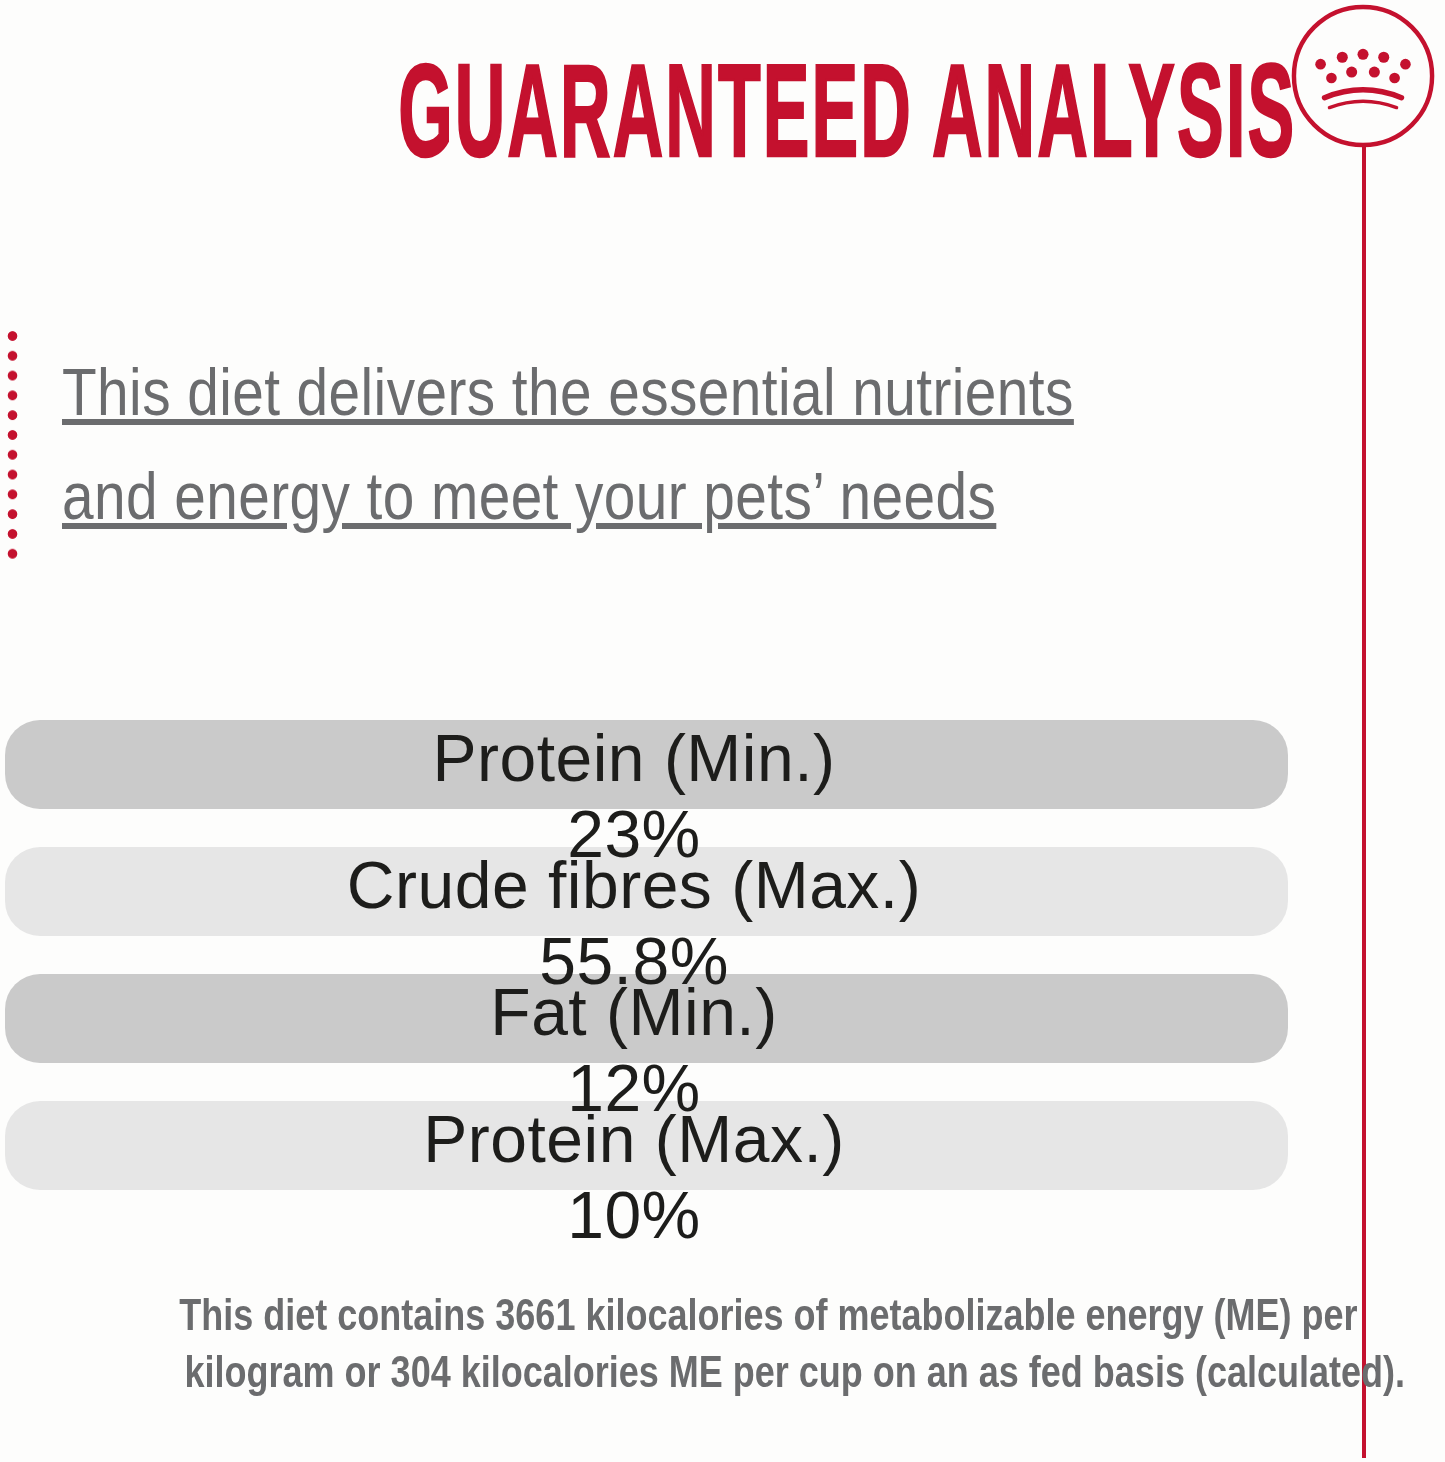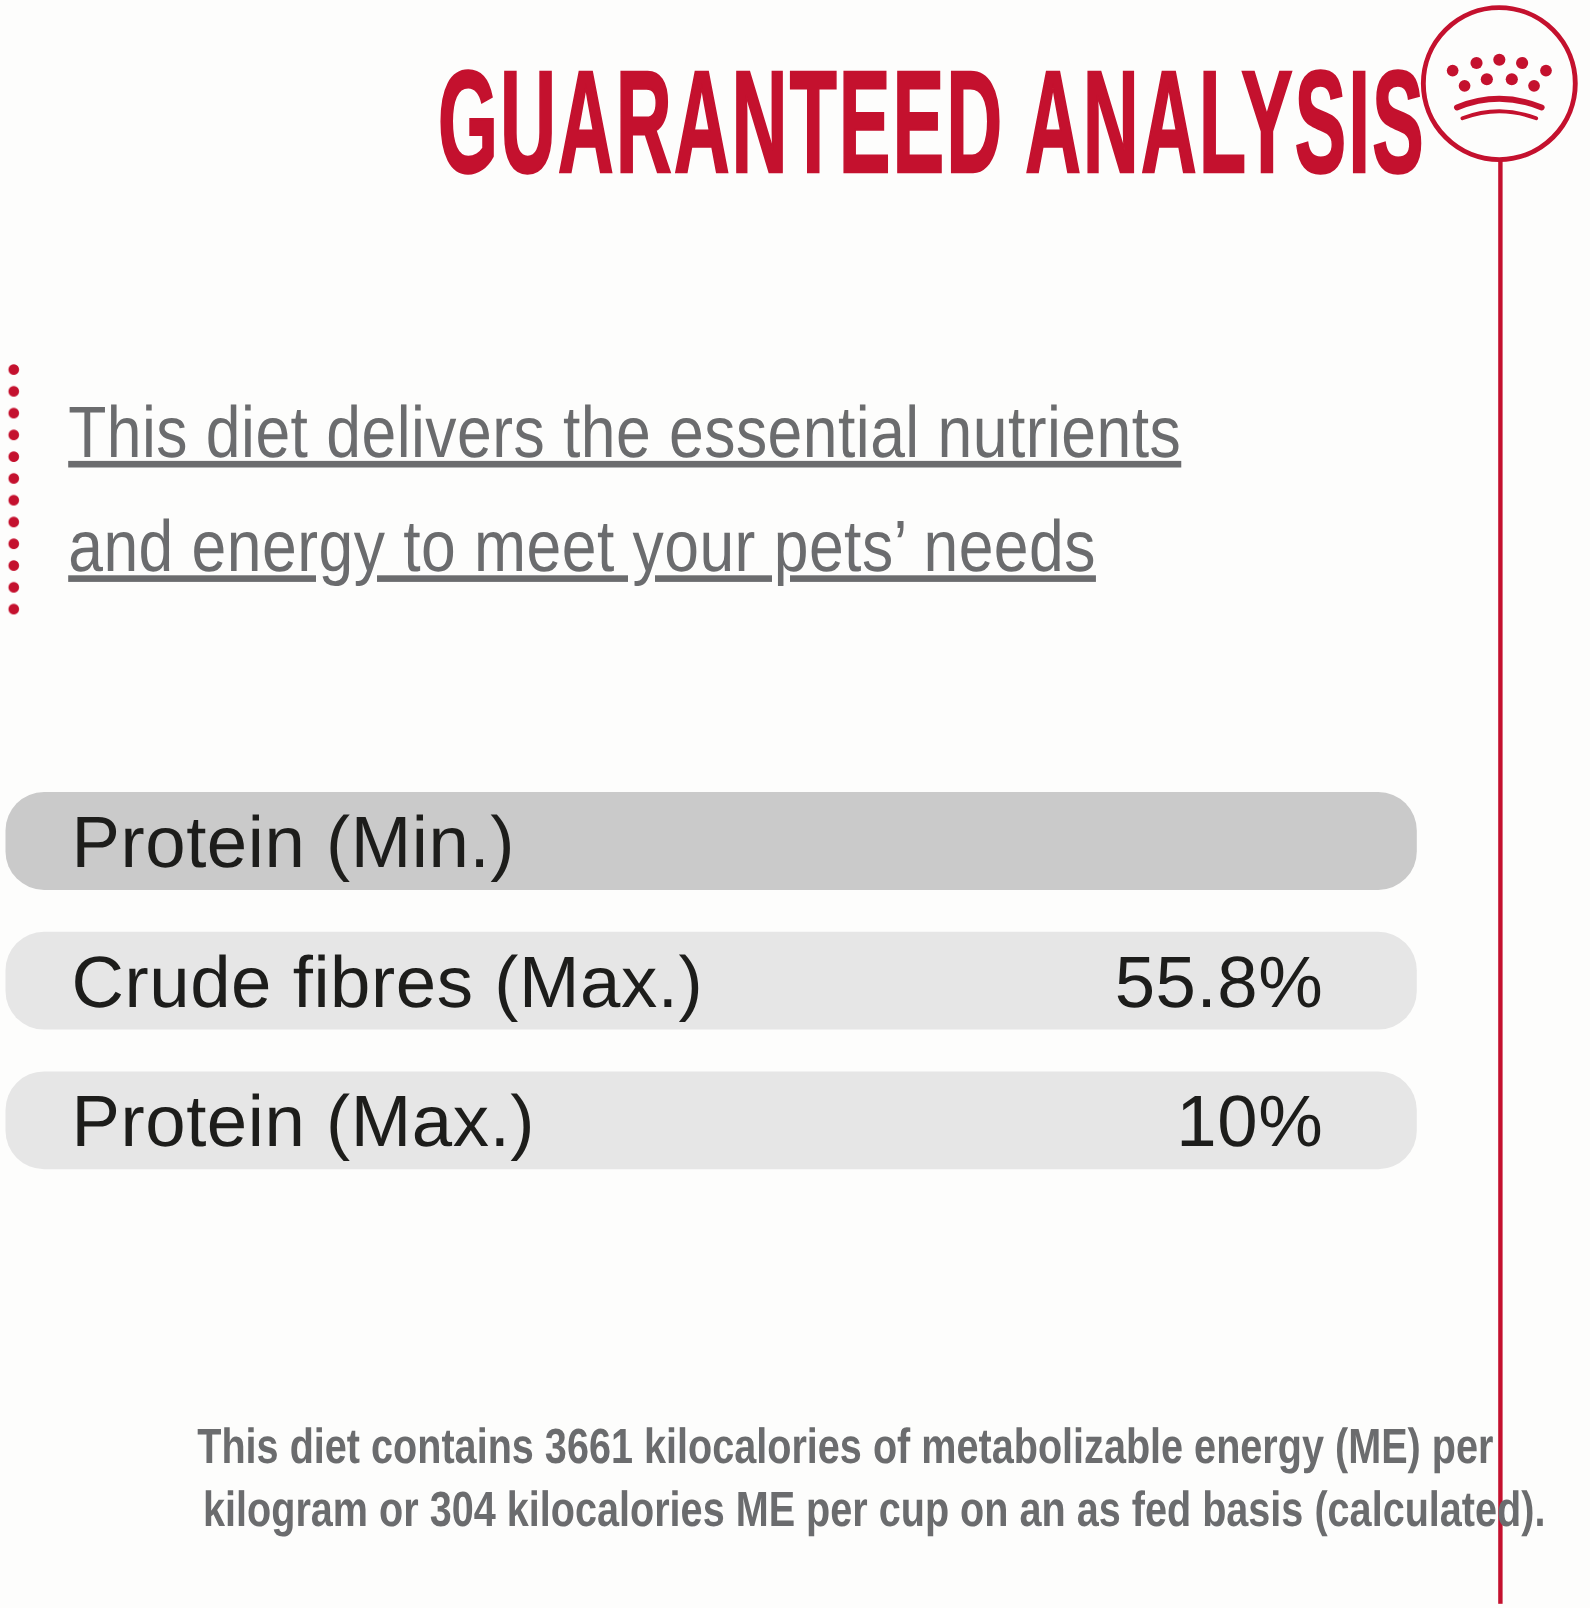--- a/index.html
+++ b/index.html
@@ -68,20 +68,21 @@
 
   
   .analysis-table { position: absolute; left: 5px; top: 720px; width: 1283px; }
   .row {
     height: 89px; margin-bottom: 38px;
     border-radius: 35px;
     display: flex; align-items: center; justify-content: space-between;
     padding: 0 85px 0 60px;
     font-size: 66px; color: var(--text-dark);
     letter-spacing: 0.5px;
+    flex-direction: column;
   }
   .row.dark  { background: var(--row-dark); }
   .row.light { background: var(--row-light); }
   .row .label, .row .value { white-space: nowrap; }
 
   
   .footnote {
     position: absolute; left: 0; top: 1286px; width: 1330px;
     text-align: center;
     font-size: 45px; line-height: 57px; font-weight: bold;
@@ -124,24 +125,29 @@
 <div class="dotted"></div>
 
 <div class="intro">
   <span class="line">This diet delivers the essential nutrients</span>
   <span class="line">and energy to meet your pets’ needs</span>
 </div>
 
 <div class="analysis-table">
   <div class="row dark">
     <span class="label">Protein (Min.)</span>
+    <span class="value">23%</span>
   </div>
   <div class="row light">
     <span class="label">Crude fibres (Max.)</span>
     <span class="value">55.8%</span>
+  </div>
+  <div class="row dark">
+    <span class="label">Fat (Min.)</span>
+    <span class="value">12%</span>
   </div>
   <div class="row light">
     <span class="label">Protein (Max.)</span>
     <span class="value">10%</span>
   </div>
 </div>
 
 <div class="footnote">
   <span class="line"><span>This diet contains 3661 kilocalories of metabolizable energy (ME) per</span></span>
   <span class="line"><span>kilogram or 304 kilocalories ME per cup on an as fed basis (calculated).</span></span>

